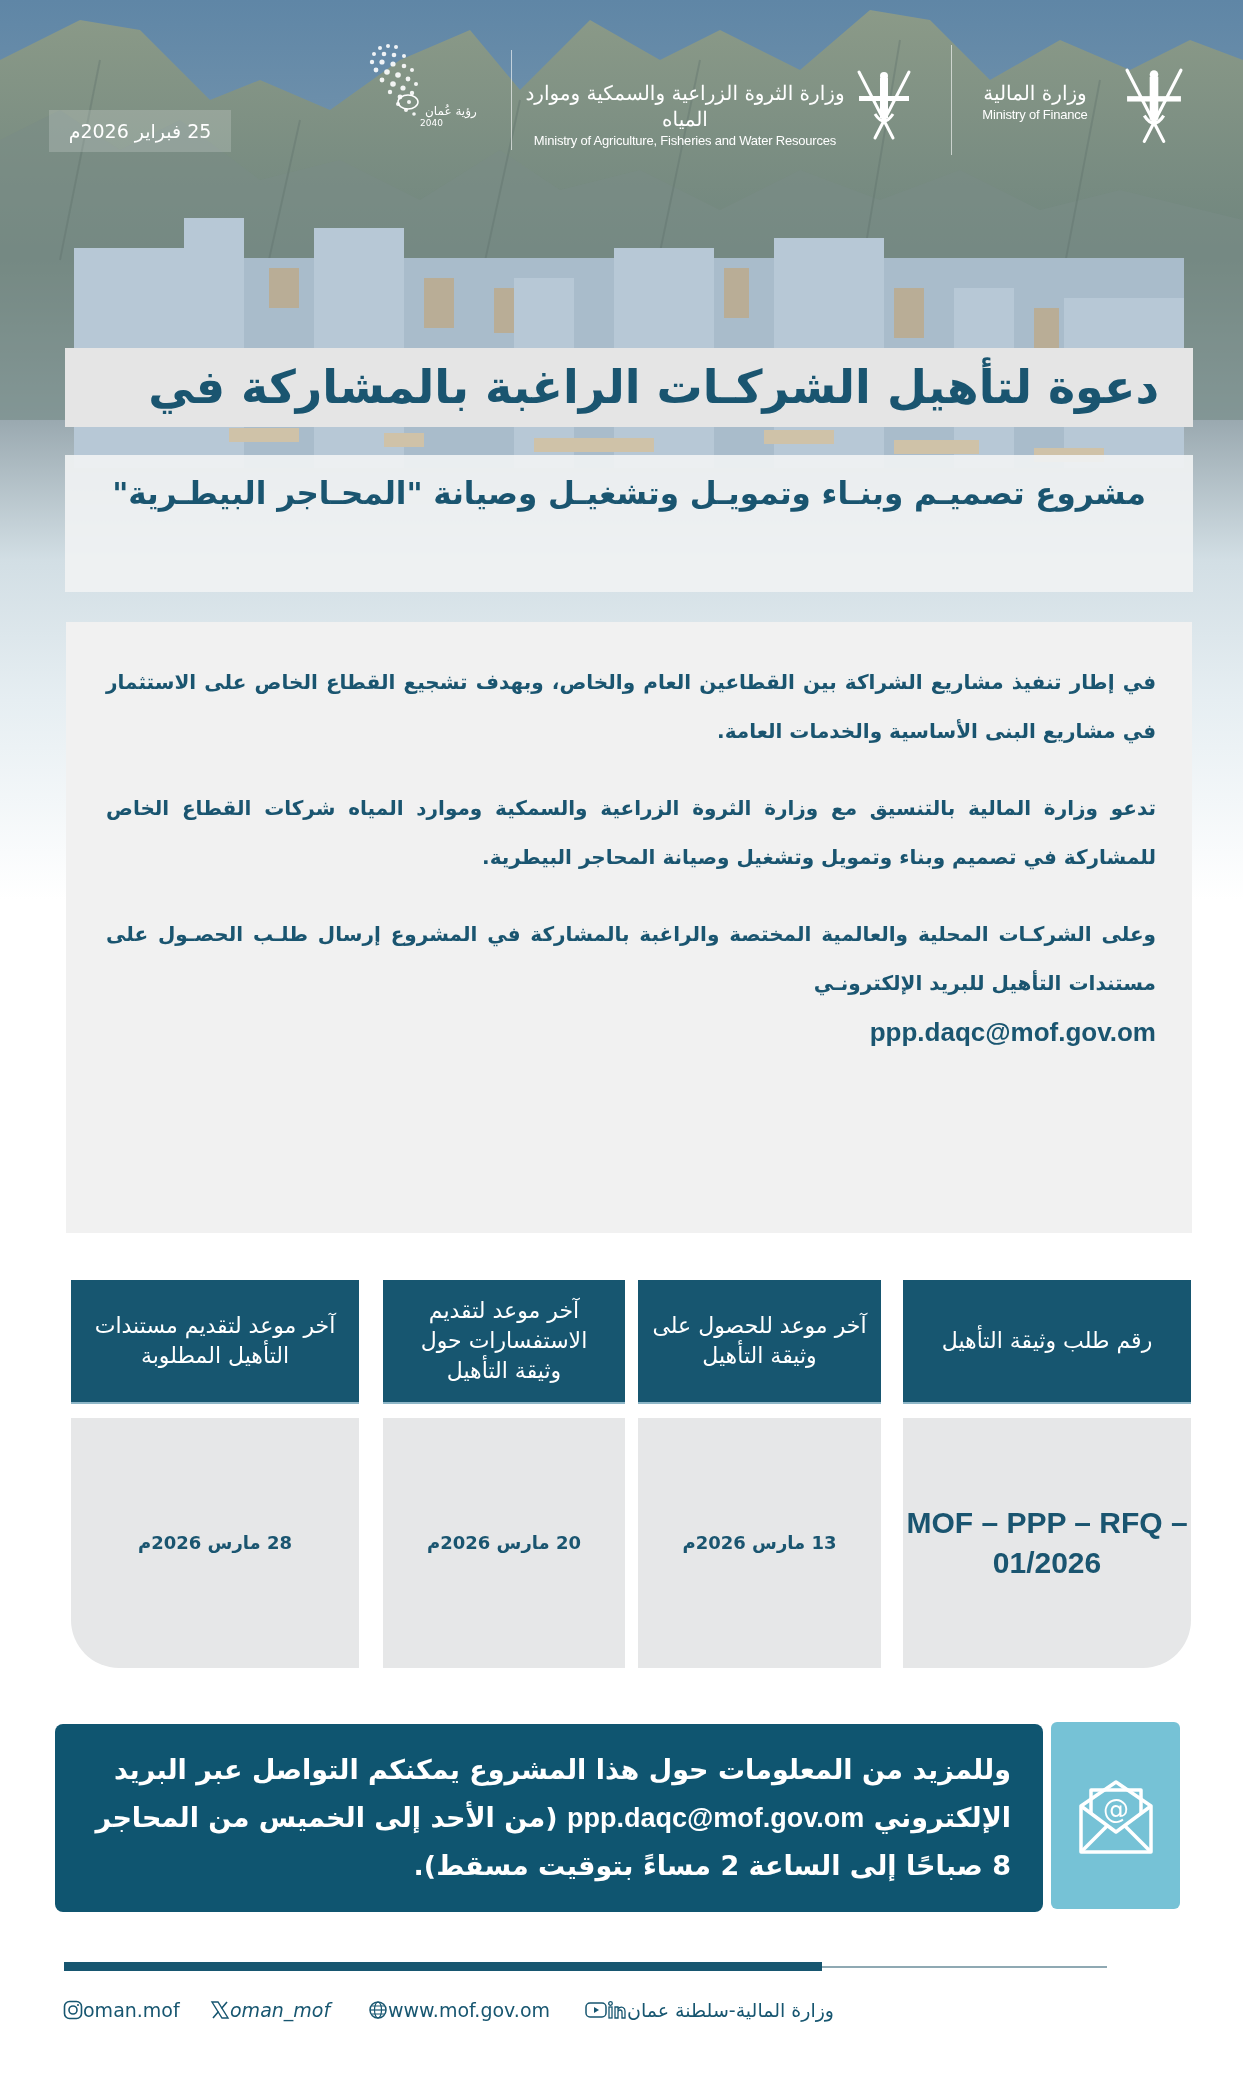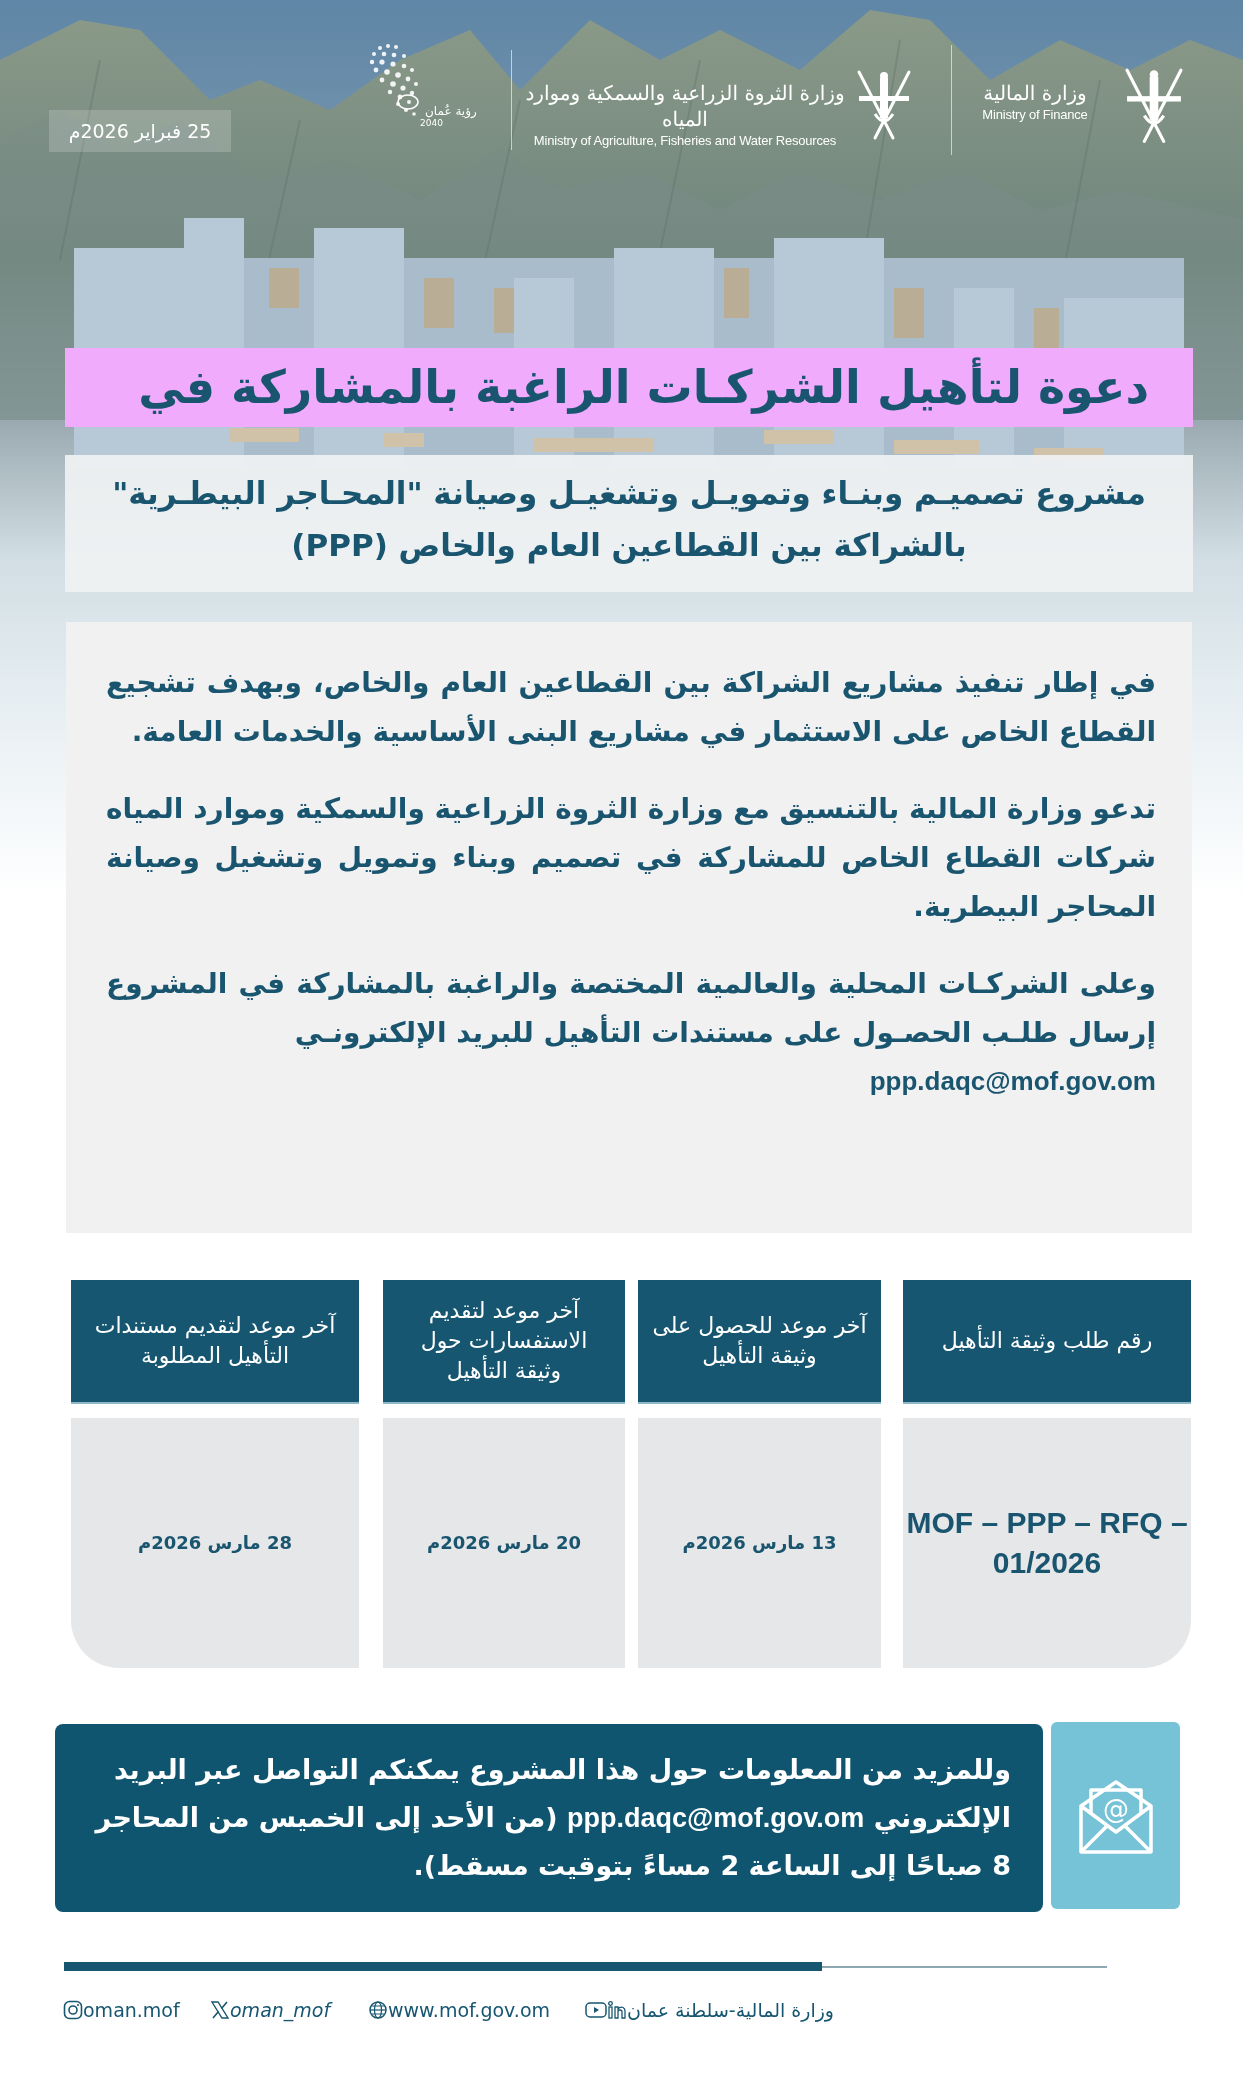--- a/index.html
+++ b/index.html
@@ -27,38 +27,38 @@
   .vision-year { position: absolute; left: 420px; top: 118px; color: #fff; font-size: 9px; }
   .logo-divider { position: absolute; width: 1px; background: rgba(255,255,255,0.6); }
   .ministry-block { position: absolute; color: #ffffff; text-align: center; }
   .ministry-block .ar { font-family: "DejaVu Serif", serif; font-size: 20px; direction: rtl; line-height: 26px; }
   .ministry-block .en { font-family: "Liberation Sans", sans-serif; font-size: 13px; line-height: 18px; letter-spacing: -0.2px; }
   .emblem { position: absolute; }
 
   
   .title-box {
     position: absolute; left: 65px; top: 348px; width: 1128px; height: 79px;
-    background: #f0abfc; direction: rtl; text-align: right;
-    padding-right: 44px;
+    background: #e5e5e5; direction: rtl; text-align: right;
+    padding-right: 34px;
   }
   .title-text { font-size: 46px; font-weight: bold; color: #1a5570; line-height: 79px; letter-spacing: 1px; }
 
   .subtitle-box {
     position: absolute; left: 65px; top: 455px; width: 1128px; height: 137px;
     background: rgba(240,242,243,0.92); direction: rtl; text-align: center;
     padding-top: 12px;
   }
   .subtitle-line { font-size: 31px; font-weight: bold; color: #1a5570; line-height: 52px; display: block; }
 
   
   .body-box {
     position: absolute; left: 66px; top: 622px; width: 1126px; height: 611px;
     background: #f1f1f1; direction: rtl; padding: 36px 36px 0 40px;
   }
-  .body-para { font-size: 28px; font-weight: bold; color: #1a5570; line-height: 49px; text-align: justify; text-align-last: right; margin-bottom: 28px; }
+  .body-para { font-size: 20px; font-weight: bold; color: #1a5570; line-height: 49px; text-align: justify; text-align-last: right; margin-bottom: 28px; }
   .body-email { font-size: 26px; color: #1a5570; line-height: 40px; direction: ltr; text-align: right; font-weight: bold; font-family: "Liberation Sans", sans-serif; margin-top: -24px; }
 
   
   .tbl-head { position: absolute; top: 1280px; height: 124px; background: #175670; color: #ffffff; direction: rtl; display: flex; align-items: center; justify-content: center; text-align: center; font-size: 22px; line-height: 30px; padding: 0 14px; border-bottom: 2px solid #8fb7c8; }
   .tbl-cell { position: absolute; top: 1418px; height: 250px; background: #e6e7e8; color: #1a5570; display: flex; align-items: center; justify-content: center; text-align: center; font-weight: bold; font-size: 18px; line-height: 40px; direction: rtl; }
   .tbl-cell.first-left { border-bottom-left-radius: 48px; }
   .tbl-cell.last-right { border-bottom-right-radius: 48px; }
   .tbl-cell.ltr { direction: ltr; font-family: "Liberation Sans", sans-serif; font-size: 30px; }
 
   
@@ -218,21 +218,20 @@
   <rect x="6" y="28" width="50" height="5" fill="#ffffff"></rect>
   <path d="M22 46 Q31 60 40 46" stroke="#ffffff" stroke-width="3" fill="none"></path>
 </svg>
 
 <div class="title-box">
   <span class="title-text">دعوة لتأهيل الشركـات الراغبة بالمشاركة في</span>
 </div>
 
 <div class="subtitle-box">
   <span class="subtitle-line">مشروع تصميـم وبنـاء وتمويـل وتشغيـل وصيانة "المحـاجر البيطـرية"</span>
-  <span class="subtitle-line">بالشراكة بين القطاعين العام والخاص (PPP)</span>
 </div>
 
 <div class="body-box">
   <p class="body-para">في إطار تنفيذ مشاريع الشراكة بين القطاعين العام والخاص، وبهدف تشجيع القطاع الخاص على الاستثمار في مشاريع البنى الأساسية والخدمات العامة.</p>
   <p class="body-para">تدعو وزارة المالية بالتنسيق مع وزارة الثروة الزراعية والسمكية وموارد المياه شركات القطاع الخاص للمشاركة في تصميم وبناء وتمويل وتشغيل وصيانة المحاجر البيطرية.</p>
   <p class="body-para">وعلى الشركـات المحلية والعالمية المختصة والراغبة بالمشاركة في المشروع إرسال طلـب الحصـول على مستندات التأهيل للبريد الإلكترونـي</p>
   <p class="body-email">ppp.daqc@mof.gov.om</p>
 </div>
 
 <div class="tbl-head" style="left:903px; width:288px;">رقم طلب وثيقة التأهيل</div>

